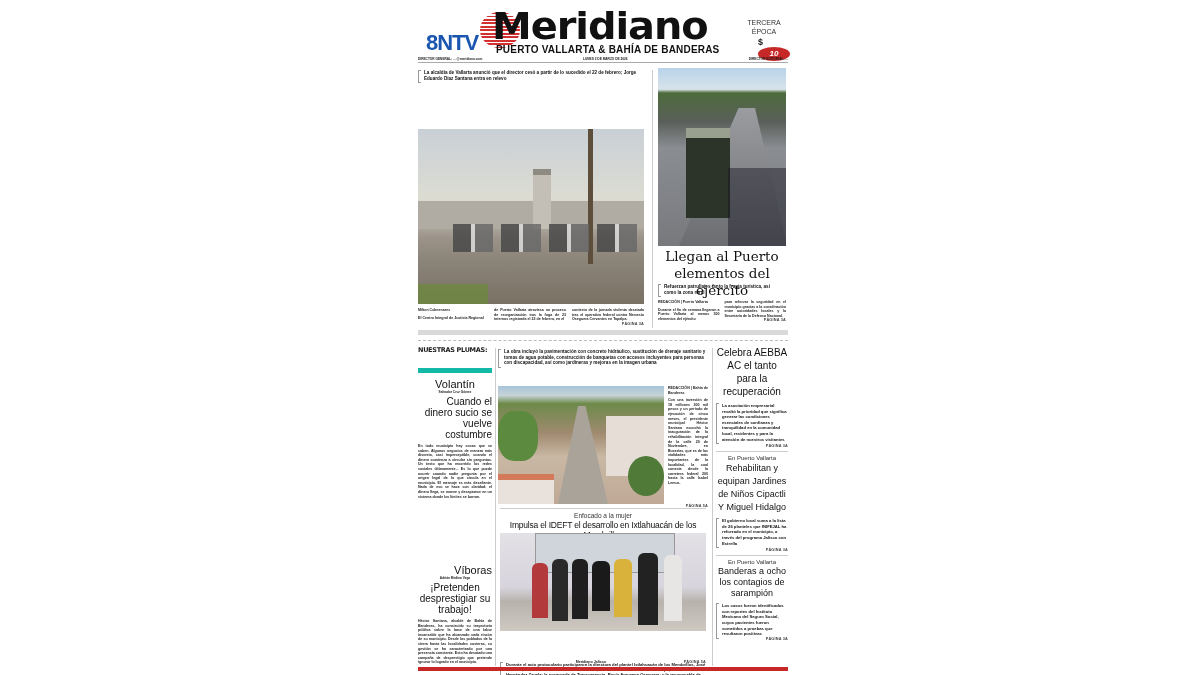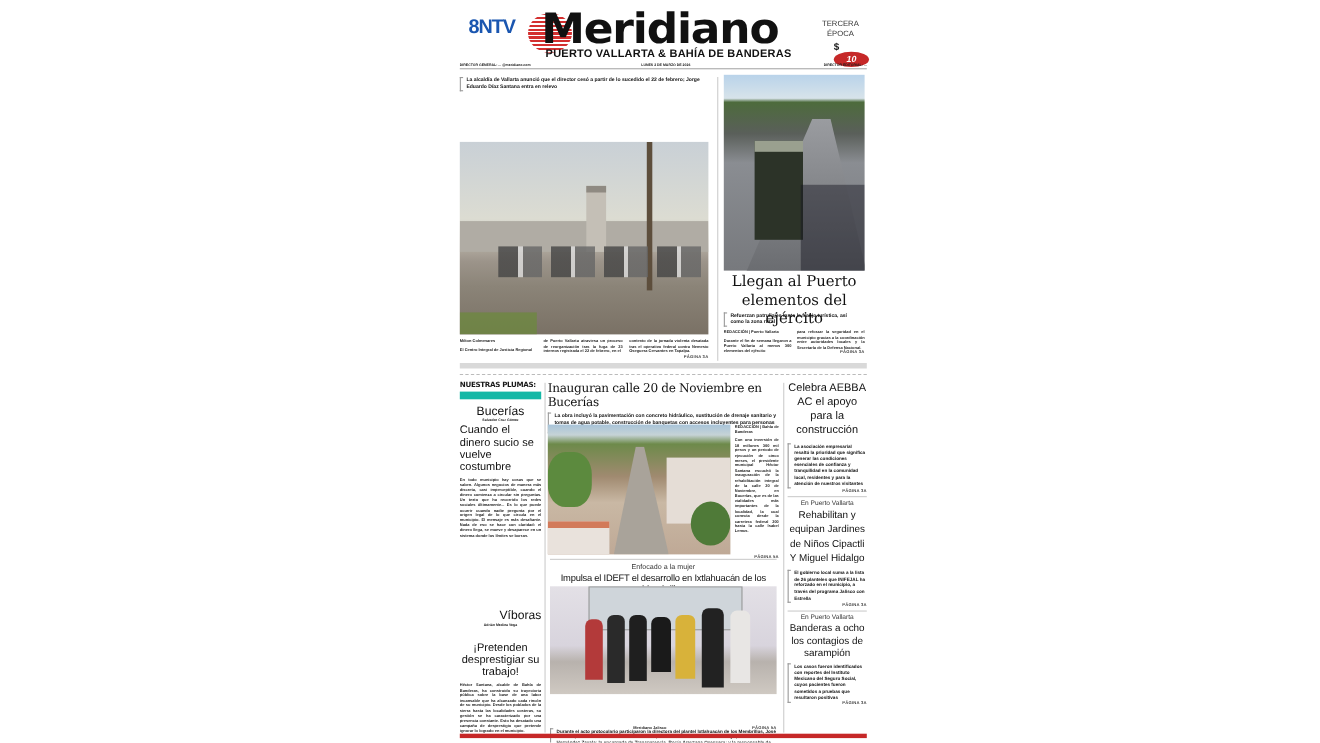--- a/index.html
+++ b/index.html
@@ -19,21 +19,21 @@
   .dash-line { border-top: 1px dashed #bbb; }
   .red-bar { background: #c62828; height: 4px; }
   .vline { border-left: 1px solid #ccc; }
 </style>
 </head>
 <body>
 
 <div class="page">
 
   <div class="abs" style="left:0;top:6px;width:374px;height:50px;">
-    <div class="abs" style="left:10px;top:8px;font-size:18px;font-weight:bold;color:#1a56b0;letter-spacing:-1px;">
+    <div class="abs" style="left:10px;top:24px;font-size:22px;font-weight:bold;color:#1a56b0;letter-spacing:-1px;">
       <span>8NTV</span>
     </div>
     <div class="abs" style="left:64px;top:6px;width:40px;height:36px;border-radius:50%;background:repeating-linear-gradient(180deg,#d32f2f 0 2px,#fff 2px 3.5px);"></div>
     <div class="abs" style="left:76px;top:-2px;font-family:'DejaVu Sans',sans-serif;font-weight:bold;font-size:38px;letter-spacing:-1px;color:#111;transform:scaleX(1.05);transform-origin:left;">Meridiano</div>
     <div class="abs" style="left:80px;top:38px;font-size:10px;font-weight:bold;color:#111;letter-spacing:0.2px;">PUERTO VALLARTA &amp; BAHÍA DE BANDERAS</div>
     <div class="abs" style="left:326px;top:12px;width:44px;text-align:center;font-size:7px;color:#333;line-height:9px;">
       <div>TERCERA</div>
       <div>ÉPOCA</div>
     </div>
     <div class="abs" style="left:342px;top:31px;font-size:9px;font-weight:bold;">
@@ -89,37 +89,36 @@
         <div class="tiny">para reforzar la seguridad en el municipio gracias a la coordinación entre autoridades locales y la Secretaría de la Defensa Nacional.</div>
         <div class="pagina">PÁGINA 3A</div>
       </div>
     </div>
   </div>
 
   <div class="abs gray-bar" style="left:2px;top:330px;width:370px;"></div>
   <div class="abs dash-line" style="left:2px;top:340px;width:370px;"></div>
 
   <div class="abs" style="left:2px;top:346px;width:74px;height:322px;">
-    <div style="font-size:6.5px;font-weight:bold;font-family:'DejaVu Sans',sans-serif;letter-spacing:-0.3px;border-bottom:7px solid #14b8a6;padding-bottom:2px;">NUESTRAS PLUMAS:</div>
-    <div class="cond" style="text-align:center;font-size:11px;margin-top:5px;color:#111;">Bucerías</div>
+    <div style="font-size:6.5px;font-weight:bold;font-family:'DejaVu Sans',sans-serif;letter-spacing:-0.3px;border-bottom:5px solid #14b8a6;padding-bottom:14px;">NUESTRAS PLUMAS:</div>
+    <div class="cond" style="text-align:center;font-size:11px;margin-top:5px;color:#111;">Volantín</div>
     <div style="text-align:center;font-size:3.2px;font-weight:bold;">Salvador Cruz Gómez</div>
-    <div class="cond" style="text-align:left;font-size:10px;line-height:11px;margin-top:2px;color:#111;">Cuando el dinero sucio se vuelve costumbre</div>
+    <div class="cond" style="text-align:right;font-size:10px;line-height:11px;margin-top:2px;color:#111;">Cuando el dinero sucio se vuelve costumbre</div>
     <div class="tiny" style="margin-top:4px;height:114px;overflow:hidden;">En todo municipio hay cosas que se saben. Algunos negocios de manera más discreta, casi imperceptible, cuando el dinero comienza a circular sin preguntas. Un texto que ha recorrido los redes sociales últimamente... Es lo que puede ocurrir cuando nadie pregunta por el origen legal de lo que circula en el municipio. El mensaje es más desafiante. Nada de eso se hace con claridad: el dinero llega, se mueve y desaparece en un sistema donde los límites se borran.</div>
 
     <div class="cond" style="text-align:right;font-size:11px;margin-top:6px;color:#111;">Víboras</div>
     <div style="text-align:center;font-size:3.2px;font-weight:bold;">Adrián Medina Vega</div>
-    <div class="cond" style="text-align:center;font-size:10px;line-height:11px;margin-top:14px;color:#111;">¡Pretenden desprestigiar su trabajo!</div>
+    <div class="cond" style="text-align:center;font-size:10px;line-height:11px;margin-top:2px;color:#111;">¡Pretenden desprestigiar su trabajo!</div>
     <div class="tiny" style="margin-top:4px;height:74px;overflow:hidden;">Héctor Santana, alcalde de Bahía de Banderas, ha construido su trayectoria pública sobre la base de una labor incansable que ha alcanzado cada rincón de su municipio. Desde los poblados de la sierra hasta las localidades costeras, su gestión se ha caracterizado por una presencia constante. Esto ha desatado una campaña de desprestigio que pretende ignorar lo logrado en el municipio.</div>
 
   </div>
 
   <div class="abs vline" style="left:79px;top:348px;height:318px;"></div>
 
   <div class="abs" style="left:82px;top:346px;width:210px;height:160px;">
-    <div class="serif" style="font-size:11px;line-height:13px;color:#111;letter-spacing:-0.3px;">Inauguran calle 20 de Noviembre en Bucerías</div>
     <div class="deck" style="margin-top:3px;width:208px;">La obra incluyó la pavimentación con concreto hidráulico, sustitución de drenaje sanitario y tomas de agua potable, construcción de banquetas con accesos incluyentes para personas con discapacidad, así como jardineras y mejoras en la imagen urbana</div>
     <div class="photo abs" style="left:0;top:40px;width:166px;height:118px;background:linear-gradient(180deg,#a8c4d9 0%,#c6d3d6 8%,#6d8a4a 15%,#a08a70 40%,#c9b8a4 60%,#bfa996 100%);">
       <div class="abs" style="left:60px;top:20px;width:50px;height:98px;background:#a9a39a;clip-path:polygon(40% 0,55% 0,100% 100%,0 100%);"></div>
       <div class="abs" style="left:108px;top:30px;width:58px;height:60px;background:#e5ddd6;"></div>
       <div class="abs" style="left:130px;top:70px;width:36px;height:40px;background:#4f7a38;border-radius:50%;"></div>
       <div class="abs" style="left:0;top:88px;width:56px;height:30px;background:#e9e2dc;border-top:6px solid #d27a5a;"></div>
       <div class="abs" style="left:0;top:25px;width:40px;height:50px;background:#5c8a3e;border-radius:40%;"></div>
     </div>
     <div class="abs" style="left:170px;top:40px;width:40px;">
       <div class="tiny" style="margin-bottom:3px;">REDACCIÓN | Bahía de Banderas</div>
@@ -148,21 +147,21 @@
       <span></span>
       <span class="tiny">Meridiano Jalisco</span>
       <span class="pagina">PÁGINA 5A</span>
     </div>
   </div>
 
   <div class="abs vline" style="left:296px;top:348px;height:318px;"></div>
 
   <div class="abs" style="left:300px;top:346px;width:72px;height:322px;">
     <div>
-      <div class="cond" style="text-align:center;font-size:10px;line-height:13px;color:#111;">Celebra AEBBA AC el apoyo para la construcción</div>
+      <div class="cond" style="text-align:center;font-size:10px;line-height:13px;color:#111;">Celebra AEBBA AC el tanto para la recuperación</div>
       <div class="deck" style="margin-top:5px;font-size:4.2px;line-height:5.6px;">La asociación empresarial resaltó la prioridad que significa generar las condiciones esenciales de confianza y tranquilidad en la comunidad local, residentes y para la atención de nuestros visitantes</div>
       <div class="pagina" style="margin-top:2px;">PÁGINA 3A</div>
     </div>
     <div style="border-top:1px solid #ccc;margin-top:3px;"></div>
     <div style="margin-top:3px;">
       <div class="kicker" style="font-size:6px;">En Puerto Vallarta</div>
       <div class="cond" style="text-align:center;font-size:9px;line-height:13px;color:#111;margin-top:1px;">Rehabilitan y equipan Jardines de Niños Cipactli Y Miguel Hidalgo</div>
       <div class="deck" style="margin-top:4px;font-size:4.2px;line-height:5.6px;">El gobierno local suma a la lista de 26 planteles que INIFEJAL ha reforzado en el municipio, a través del programa Jalisco con Estrella</div>
       <div class="pagina" style="margin-top:2px;">PÁGINA 3A</div>
     </div>

